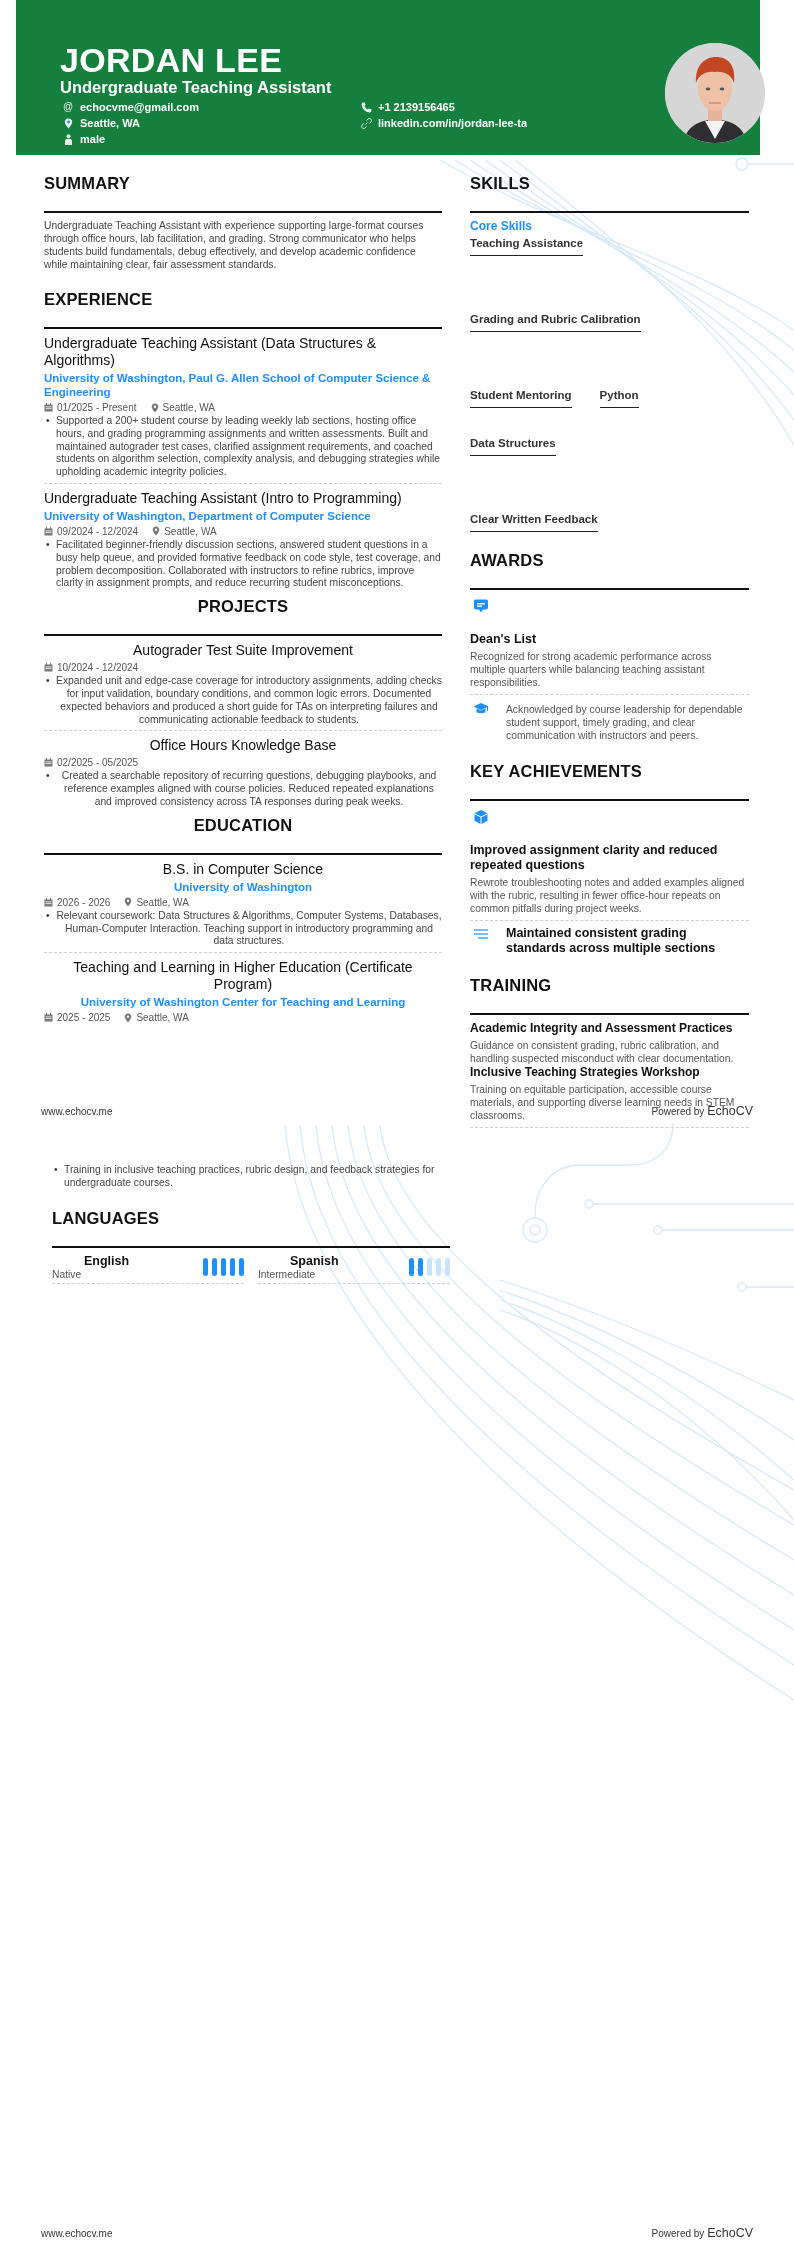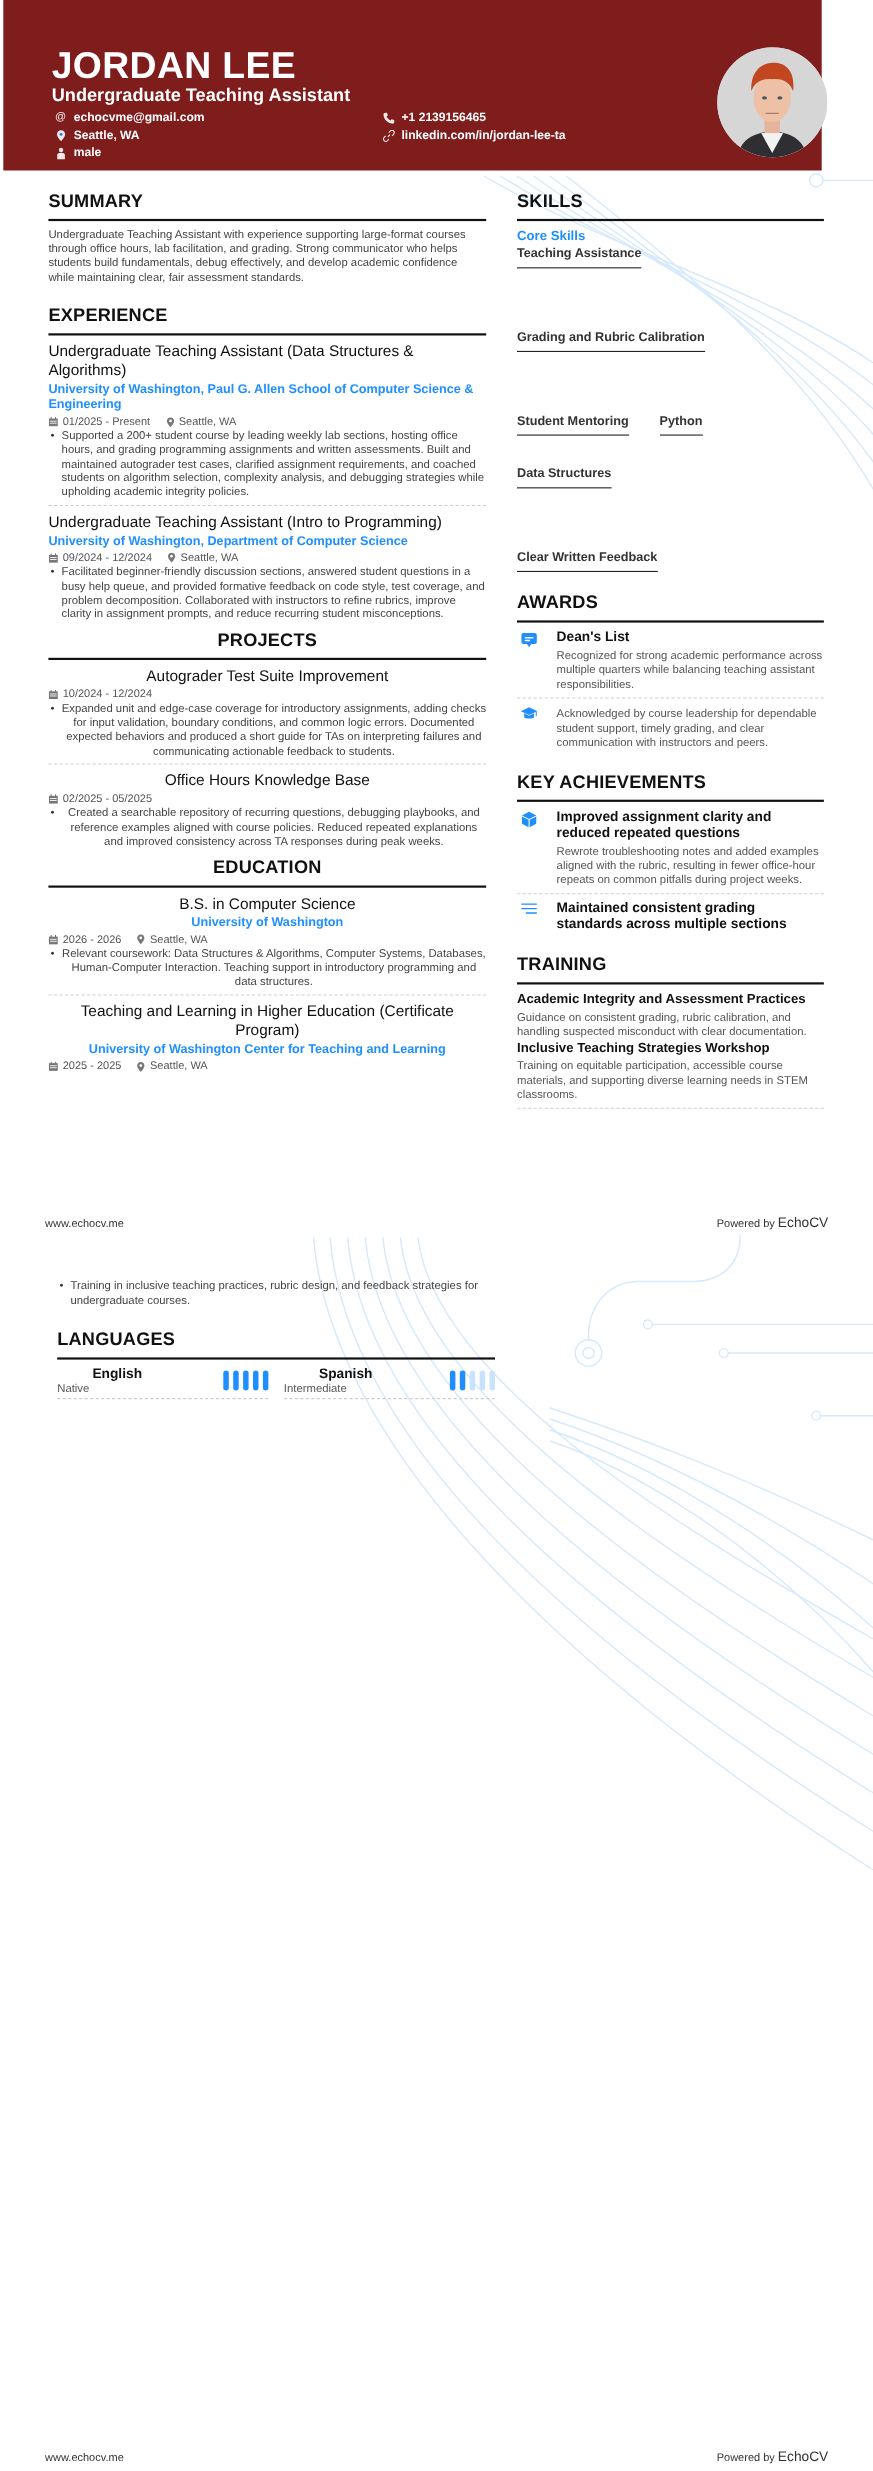--- a/index.html
+++ b/index.html
@@ -1,51 +1,51 @@
 <!DOCTYPE html>
 <html><head>
 <meta charset="utf-8">
 <style>
   * { box-sizing: border-box; margin: 0; padding: 0; }
   html, body { width: 794px; height: 2246px; background: #ffffff; overflow: hidden; }
   body { position: relative; font-family: "Liberation Sans", sans-serif; color: #222; }
 
   .bg-deco { position: absolute; left: 0; top: 0; width: 794px; height: 2246px; pointer-events: none; z-index: 0; }
 
-  .header { position: absolute; left: 3px; top: 0; width: 744px; height: 155px; background: #7f1d1d; color: #fff; z-index: 2; }
+  .header { position: absolute; left: 16px; top: 0; width: 744px; height: 155px; background: #15803d; color: #fff; z-index: 2; }
   .header .name { position: absolute; left: 44px; top: 42px; font-size: 34px; font-weight: bold; letter-spacing: 0.3px; line-height: 36px; }
   .header .role { position: absolute; left: 44px; top: 77px; font-size: 16.5px; font-weight: bold; line-height: 20px; }
   .contact { position: absolute; font-size: 11px; font-weight: bold; display: flex; align-items: center; gap: 6px; line-height: 14px; }
   .contact .ic { width: 12px; height: 12px; display: inline-flex; align-items: center; justify-content: center; opacity: 0.9; }
   .avatar { position: absolute; left: 649px; top: 43px; width: 100px; height: 100px; border-radius: 50%; overflow: hidden; background: #d8d8d8; }
 
   .col-left { position: absolute; left: 44px; top: 173px; width: 398px; z-index: 1; }
   .col-right { position: absolute; left: 470px; top: 173px; width: 279px; z-index: 1; }
 
-  .sec-title { font-size: 16.5px; font-weight: bold; color: #111; line-height: 20px; padding-bottom: 6px; border-bottom: 2.5px solid #111; margin-bottom: 6px; letter-spacing: 0.2px; }
+  .sec-title { font-size: 16.5px; font-weight: bold; color: #111; line-height: 20px; padding-bottom: 18px; border-bottom: 2.5px solid #111; margin-bottom: 6px; letter-spacing: 0.2px; }
 
   .summary { font-size: 10.3px; line-height: 13px; color: #444; margin-bottom: 18px; }
 
   .entry { padding-bottom: 4px; }
   .entry.sep { border-bottom: 1px dashed #cfcfcf; margin-bottom: 6px; }
   .entry .title { font-size: 14px; line-height: 17px; color: #111; }
   .entry .org { font-size: 11.5px; font-weight: bold; color: #1f8fff; line-height: 14px; margin-top: 2px; }
   .meta { font-size: 10px; color: #555; display: flex; gap: 14px; margin-top: 2px; line-height: 13px; }
   .meta span { display: inline-flex; align-items: center; gap: 4px; }
   .bullet { font-size: 10.3px; color: #444; line-height: 12.8px; padding-left: 12px; position: relative; margin-top: 1px; }
   .bullet::before { content: "•"; position: absolute; left: 2px; top: 0; color: #333; }
 
   .block-gap { margin-top: 2px; text-align: center; }
 
   .skills-sub { font-size: 12px; font-weight: bold; color: #1f8fff; line-height: 15px; margin-bottom: 2px; }
   .skills-wrap { display: flex; flex-wrap: wrap; column-gap: 16px; row-gap: 6px; gap: 28px; }
   .skill { font-size: 11.5px; font-weight: bold; color: #333; line-height: 15px; padding-bottom: 4px; border-bottom: 1.5px solid #222; }
 
   .item-ic { display: flex; gap: 14px; padding-bottom: 5px; margin-bottom: 5px; }
-  .item-ic.sep { border-bottom: 1px dashed #cfcfcf; }
+  .item-ic.sep { border-bottom: 1px dashed #cfcfcf; flex-direction: column; }
   .item-ic .icon { width: 22px; flex: 0 0 22px; padding-top: 2px; display: flex; justify-content: center; }
   .item-ic .t { font-size: 12.5px; font-weight: bold; color: #111; line-height: 15px; }
   .item-ic .d { font-size: 10.3px; color: #555; line-height: 13px; margin-top: 3px; }
 
   .train .t { font-size: 12px; font-weight: bold; color: #111; line-height: 15px; }
   .train .d { font-size: 10.3px; color: #555; line-height: 13px; margin-top: 3px; }
   .train.sep { border-bottom: 1px dashed #cfcfcf; padding-bottom: 5px; margin-bottom: 6px; }
 
   .footer { position: absolute; left: 41px; width: 712px; display: flex; justify-content: space-between; align-items: baseline; font-size: 10px; color: #333; z-index: 1; }
   .footer .brand { font-size: 12.5px; color: #333; }

